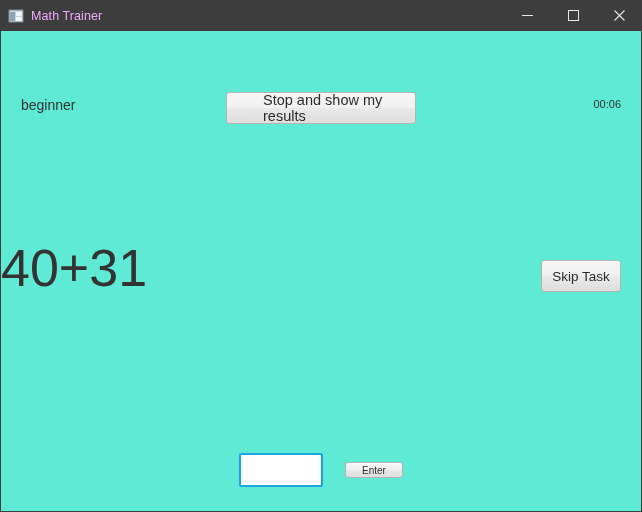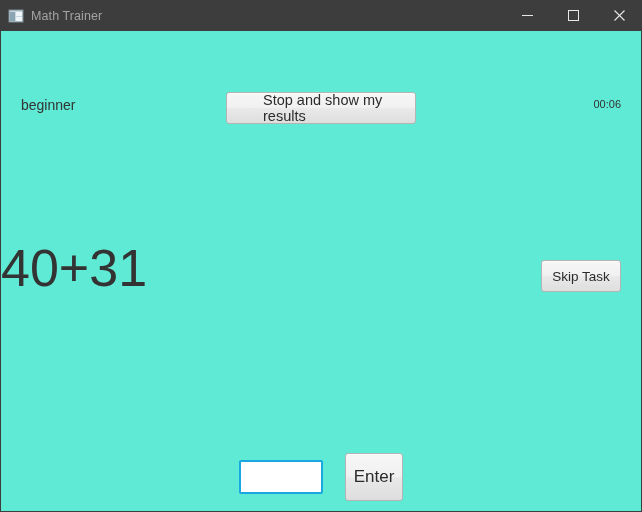--- a/index.html
+++ b/index.html
@@ -43,21 +43,21 @@
   .title-icon {
     width: 16px;
     height: 16px;
     margin-left: 8px;
     margin-right: 7px;
     position: relative;
     flex: 0 0 auto;
   }
   .title-icon svg { display: block; }
   .title-text {
-    color: #a3a3a3;
+    color: #f0abfc;
     font-size: 12.5px;
     letter-spacing: 0.1px;
     white-space: nowrap;
     flex: 0 0 auto;
   }
   .titlebar-spacer { flex: 1 1 auto; }
 
   .win-controls {
     display: flex;
     height: 31px;
@@ -165,22 +165,22 @@
     font-size: 15px;
     color: #222222;
     padding: 0 6px;
     font-family: "Liberation Sans", sans-serif;
     outline: none;
   }
   .answer-input::placeholder { color: #9a9a9a; }
 
   .enter-btn {
     width: 58px;
-    height: 48px;
-    font-size: 17px;
+    height: 16px;
+    font-size: 10px;
   }
 </style>
 </head>
 <body>
 
 <div class="window">
 
   <div class="titlebar">
     <div class="title-icon">
       <svg width="16" height="16" viewBox="0 0 16 16" xmlns="http://www.w3.org/2000/svg">

